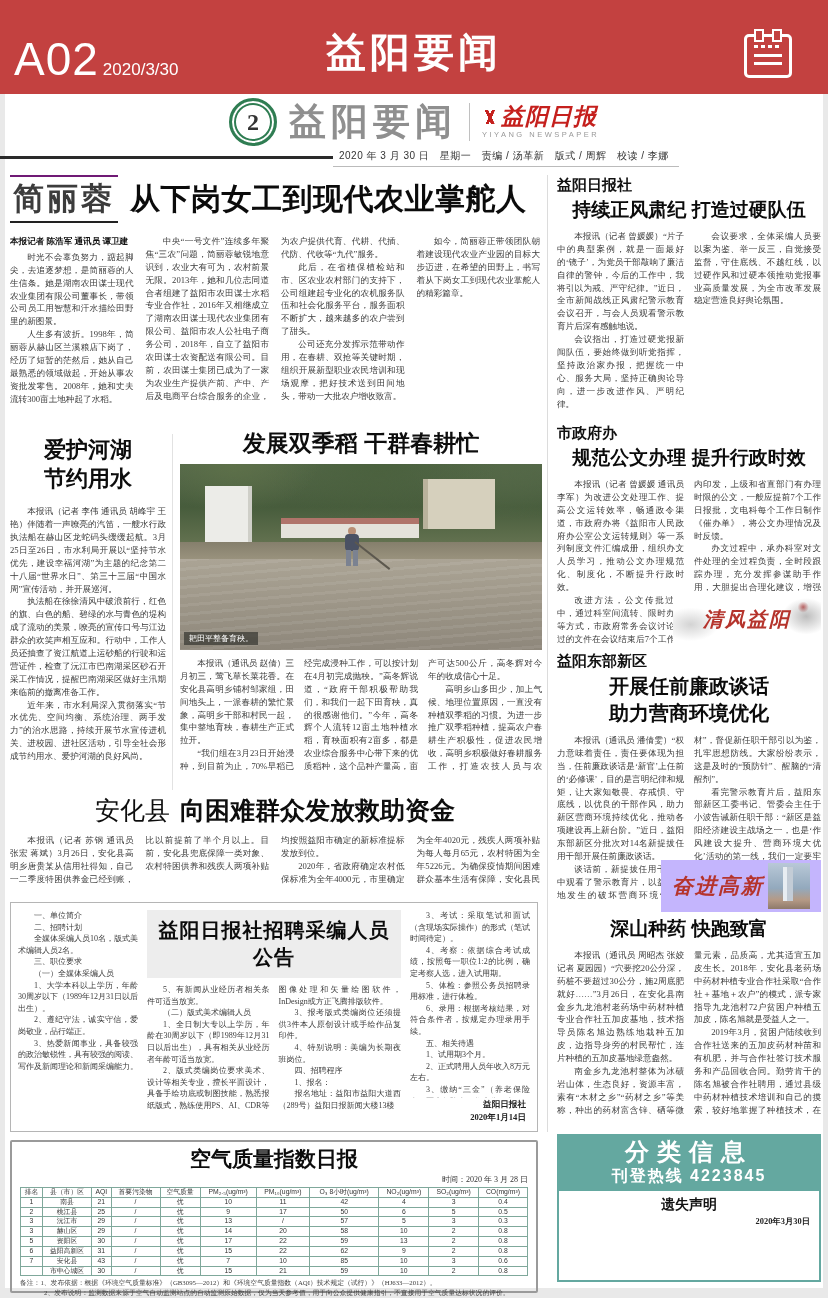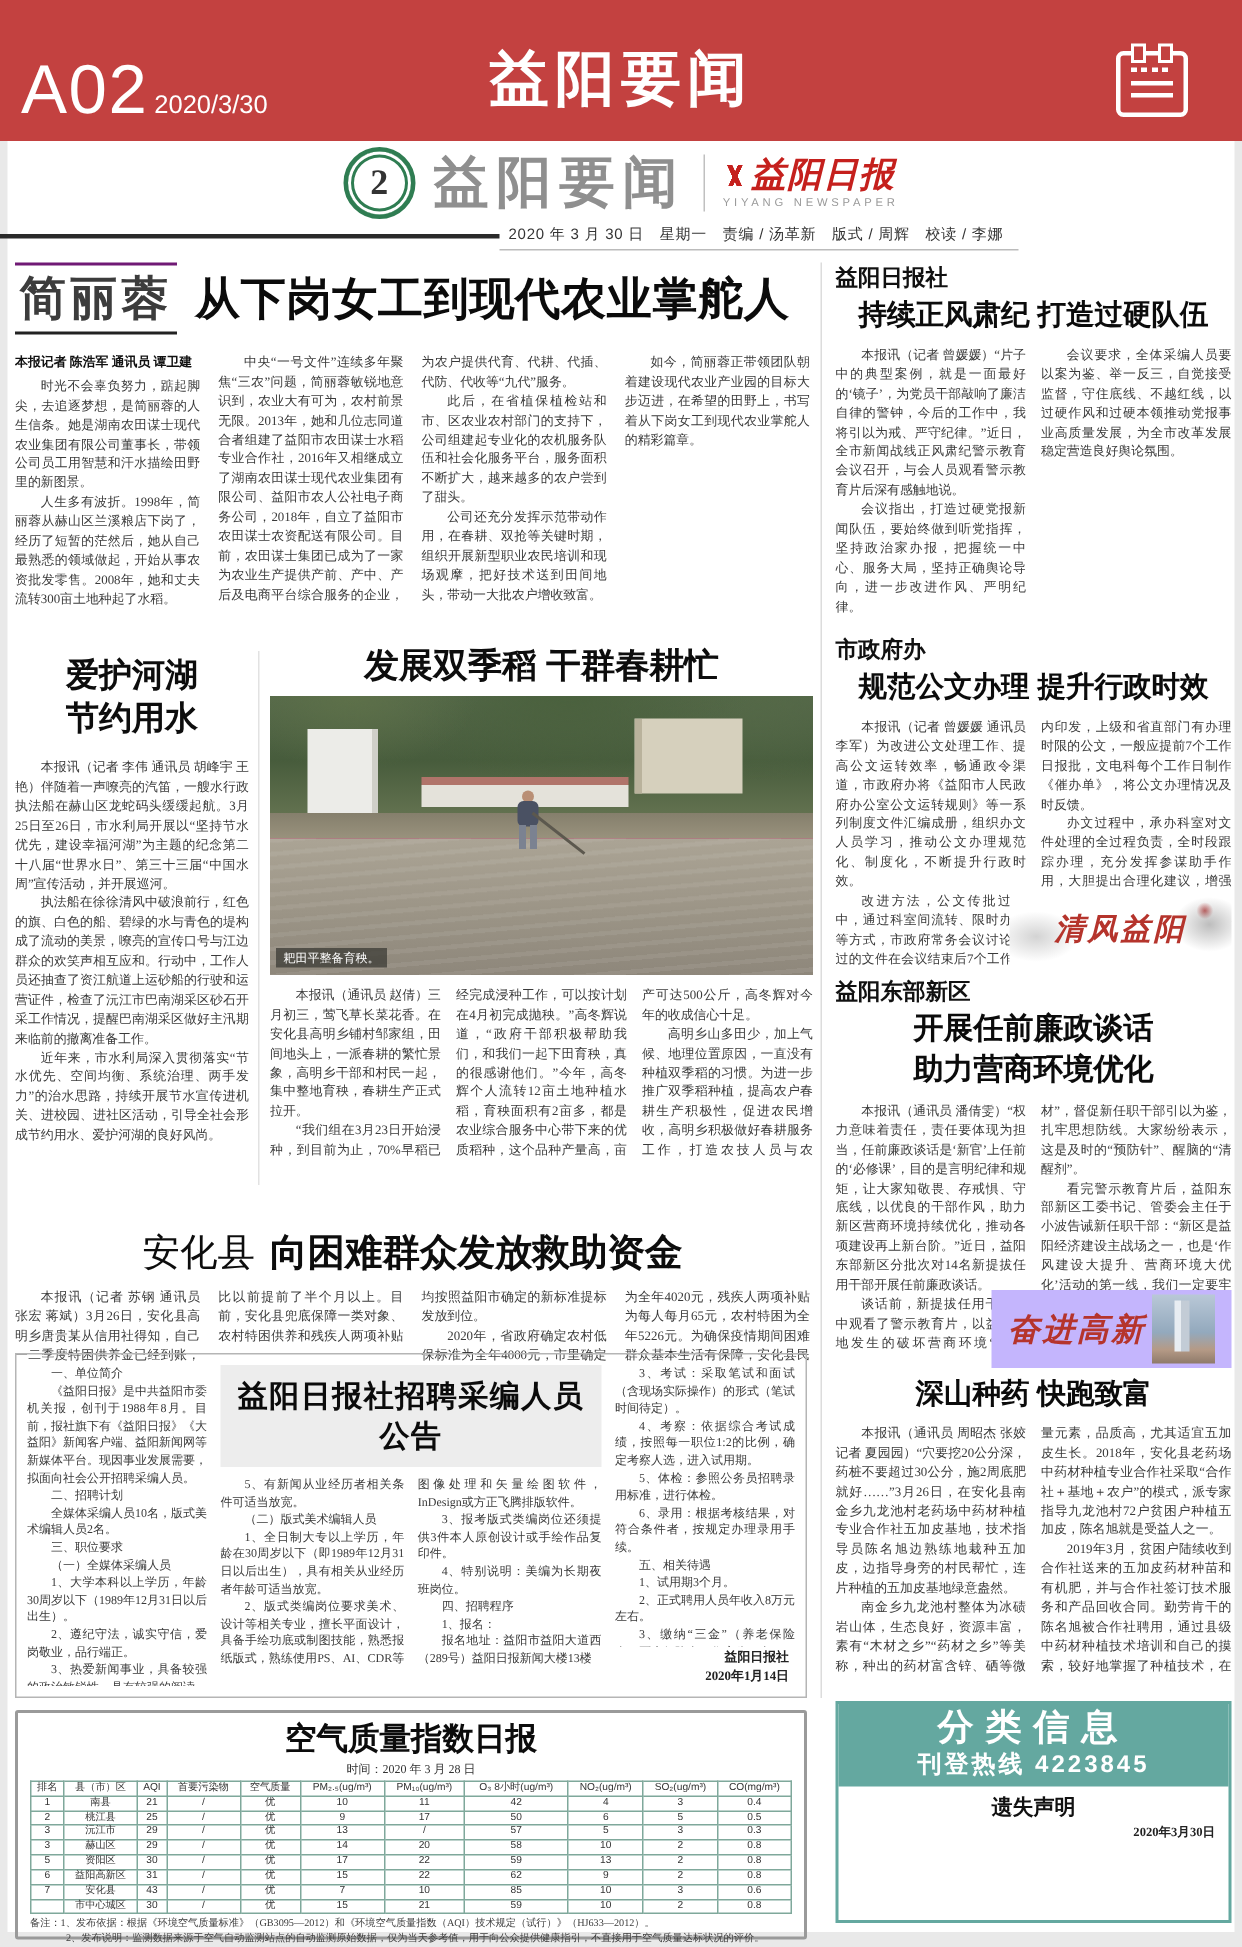--- a/index.html
+++ b/index.html
@@ -64,39 +64,39 @@
      repeating-linear-gradient(175deg,rgba(255,255,255,.07) 0 3px,transparent 3px 9px),
      linear-gradient(180deg,#aba495 0%,#9b9486 55%,#8e877b 100%);}
   .farmer{position:absolute;left:44%;top:34%;width:26px;height:44px;}
   .farmer .head{position:absolute;left:9px;top:0;width:8px;height:8px;border-radius:50%;background:#b98f75;}
   .farmer .torso{position:absolute;left:6px;top:7px;width:14px;height:17px;border-radius:4px;background:#4a5163;}
   .farmer .legs{position:absolute;left:7px;top:23px;width:12px;height:16px;background:linear-gradient(90deg,#7b8291 0 40%,transparent 40% 60%,#7b8291 60%);}
   .farmer .rake{position:absolute;left:16px;top:14px;width:44px;height:2px;background:#5c584e;transform:rotate(38deg);transform-origin:left center;}
   .ph-cap{position:absolute;left:4px;bottom:5px;background:rgba(55,55,50,.72);color:#fff;font-size:8px;padding:1px 5px;font-family:"Liberation Sans",sans-serif;}
   .rice-body{margin-top:7px;height:128px;column-count:3;column-gap:10px;column-fill:auto;}
   
-  .anhua{position:absolute;left:10px;top:818px;width:530px;}
+  .anhua{position:absolute;left:10px;top:794px;width:530px;}
   .anhua-head{text-align:center;font-family:"Liberation Sans",sans-serif;font-size:25px;color:#0d0d0d;}
   .anhua-head .kicker{font-weight:500;margin-right:10px;}
   .anhua-head .t{font-weight:900;}
   .anhua-body{margin-top:7px;height:64px;column-count:4;column-gap:12px;column-fill:auto;}
   
   .recruit{position:absolute;left:10px;top:902px;width:528px;height:230px;border:1px solid #b5b5b5;box-sizing:border-box;padding:7px;display:flex;gap:9px;}
   .recruit .body-text{font-size:8px;line-height:1.45;}
   .r-col1{width:120px;height:100%;}
   .r-mid{flex:1;display:flex;flex-direction:column;}
   .r-title{background:#ededed;font-family:"Liberation Sans",sans-serif;font-weight:900;font-size:20px;text-align:center;padding:7px 2px;color:#0b0b0b;letter-spacing:1px;}
   .r-mid-body{flex:1;margin-top:6px;column-count:2;column-gap:9px;column-fill:auto;}
   .r-col4{width:120px;display:flex;flex-direction:column;}
   .r-col4 .body-text{flex:1;}
   .r-sign{text-align:right;font-weight:700;font-size:8.6px;padding-right:4px;line-height:1.5;}
   
   .aq{position:absolute;left:10px;top:1140px;width:528px;height:153px;border:2px solid #9a9a9a;border-radius:2px;box-sizing:border-box;padding:3px 8px;}
   .aq-title{text-align:center;font-family:"Liberation Sans",sans-serif;font-weight:900;font-size:21px;color:#0c0c0c;}
-  .aq-time{text-align:center;font-size:8px;color:#333;margin:1px 0 2px;}
+  .aq-time{text-align:right;font-size:8px;color:#333;margin:1px 0 2px;}
   table.aq-table{width:100%;border-collapse:collapse;font-family:"Liberation Sans",sans-serif;font-size:6.8px;color:#333;}
   .aq-table th,.aq-table td{border:1px solid #7fa89b;text-align:center;font-weight:400;padding:0 1px;line-height:1.3;}
   .aq-notes{margin-top:2px;font-size:6.8px;line-height:1.45;color:#3c3c3c;}
   .aq-notes p{margin:0;padding-left:24px;}
   .aq-notes p:first-child{padding-left:0;}
   
   .vrule-right{position:absolute;left:547px;top:175px;width:1px;height:957px;background:#dcdcdc;}
   .rc{position:absolute;left:557px;width:264px;}
   .rc-kicker{font-size:15px;font-weight:700;color:#111;font-family:"Liberation Serif",serif;}
   .rc-title{text-align:center;font-family:"Liberation Sans",sans-serif;font-weight:900;font-size:19px;color:#0b0b0b;margin-top:2px;white-space:nowrap;}
@@ -221,21 +221,20 @@
   </div>
   <div class="anhua-body body-text">
       <p>本报讯（记者 苏钢 通讯员 张宏 蒋斌）3月26日，安化县高明乡唐贵某从信用社得知，自己一二季度特困供养金已经到账，比以前提前了半个月以上。目前，安化县兜底保障一类对象、农村特困供养和残疾人两项补贴均按照益阳市确定的新标准提标发放到位。</p>
       <p>2020年，省政府确定农村低保标准为全年4000元，市里确定为全年4020元，残疾人两项补贴为每人每月65元，农村特困为全年5226元。为确保疫情期间困难群众基本生活有保障，安化县民政部门立足疫情防控实际，主动作为，加班加点开展工作，于1月10日和3月20日分别提前发放一二季度的各项救助资金，给困难群众送去实实在在的关怀。一二季度发放城乡低保资金4126.98万元，特困供养资金2145万元，残疾人两项补贴资金359.43万元，共计6631.43万元。</p>
     </div>
 </div>
 
 <div class="recruit">
   <div class="r-col1 body-text">
       <p>一、单位简介</p>
-      <p>《益阳日报》是中共益阳市委机关报，创刊于1988年8月。目前，报社旗下有《益阳日报》《大益阳》新闻客户端、益阳新闻网等新媒体平台。现因事业发展需要，拟面向社会公开招聘采编人员。</p>
       <p>二、招聘计划</p>
       <p>全媒体采编人员10名，版式美术编辑人员2名。</p>
       <p>三、职位要求</p>
       <p>（一）全媒体采编人员</p>
       <p>1、大学本科以上学历，年龄30周岁以下（1989年12月31日以后出生）。</p>
       <p>2、遵纪守法，诚实守信，爱岗敬业，品行端正。</p>
       <p>3、热爱新闻事业，具备较强的政治敏锐性，具有较强的阅读、写作及新闻理论和新闻采编能力。</p>
     </div>
   <div class="r-mid">
     <div class="r-title">益阳日报社招聘采编人员公告</div>

